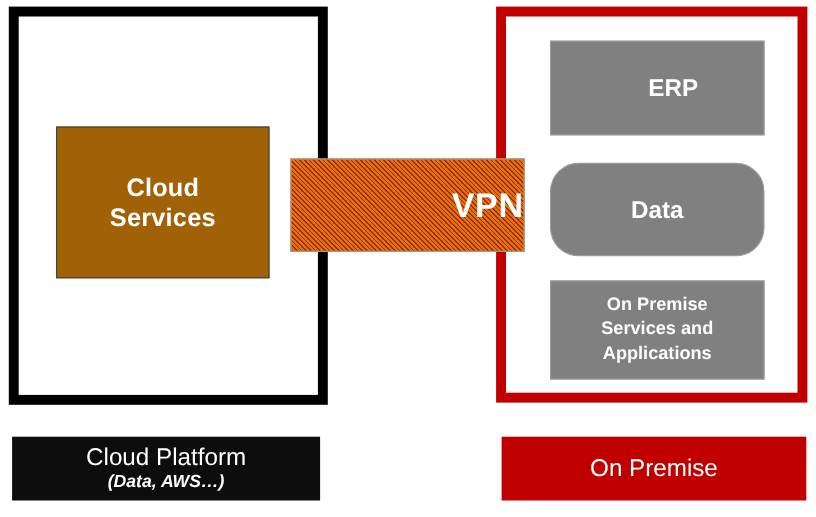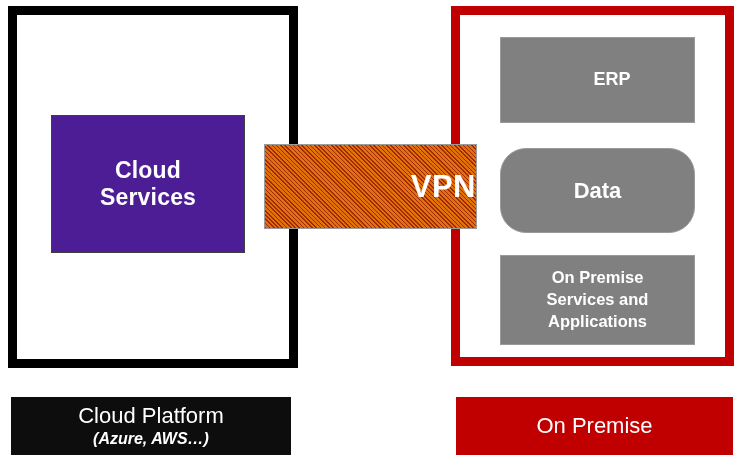--- a/index.html
+++ b/index.html
@@ -52,36 +52,36 @@
     color: #ffffff;
     font-weight: bold;
     line-height: 1.18;
   }
 
   #cloud-services-box {
     left: 51px;
     top: 115px;
     width: 194px;
     height: 138px;
-    background: #4c1d95;
+    background: #a16207;
     border: 1px solid #3f3f3f;
     font-size: 23px;
     letter-spacing: 0.2px;
   }
 
   .grey-box {
     left: 500px;
     width: 195px;
     background: #808080;
     border: 1px solid #9a9a9a;
   }
   #erp-box {
     top: 37px;
     height: 86px;
-    font-size: 18px;
+    font-size: 22px;
     padding-left: 29px;
   }
   #data-box {
     top: 148px;
     height: 85px;
     font-size: 22px;
     border-radius: 26px;
   }
   #on-premise-services-box {
     top: 255px;
@@ -185,20 +185,20 @@
 Services and
 Applications</span>
   </div>
 
   <div id="vpn-box">
     <span id="vpn-label">VPN</span>
   </div>
 
   <div class="legend-bar" id="cloud-platform-legend">
     <span class="legend-title">Cloud Platform</span>
-    <span class="legend-subtitle">(Azure, AWS…)</span>
+    <span class="legend-subtitle">(Data, AWS…)</span>
   </div>
 
   <div class="legend-bar" id="on-premise-legend">
     <span class="legend-title">On Premise</span>
   </div>
 
 </div>
 
 </body></html>

